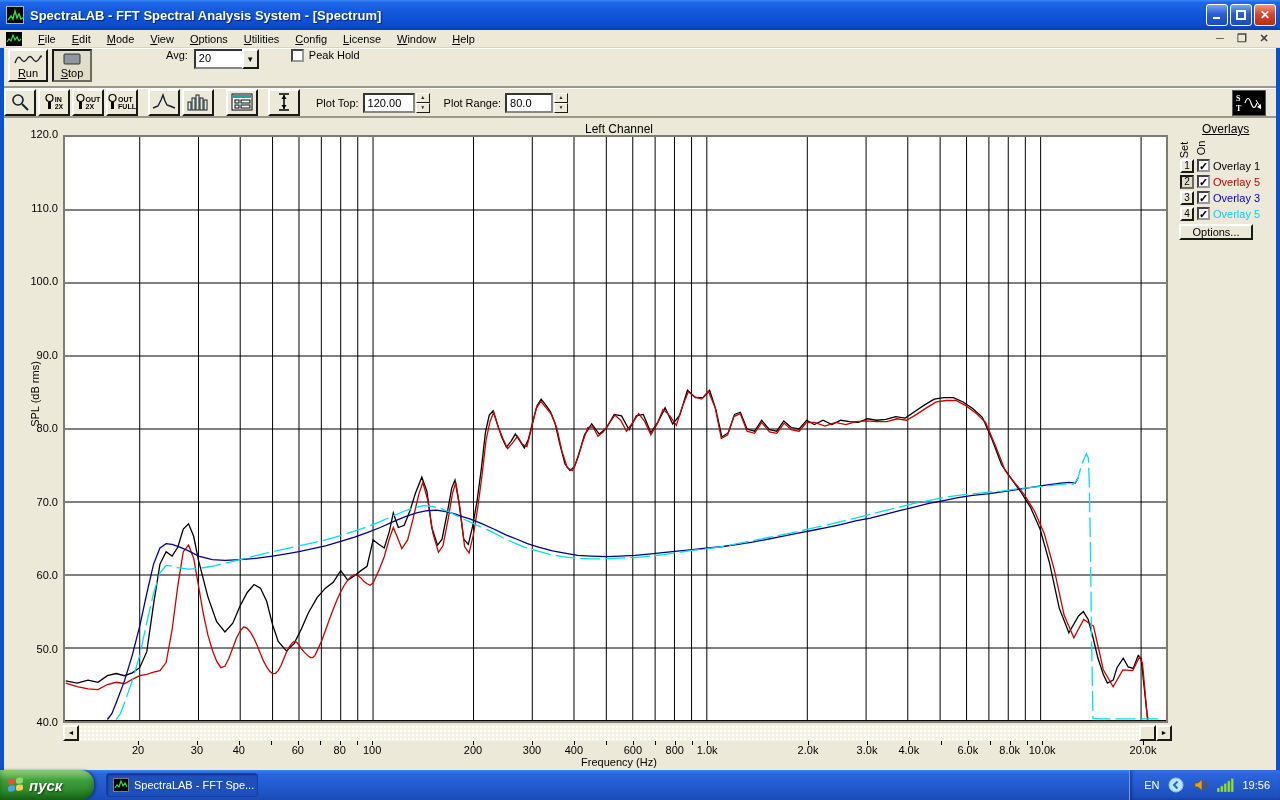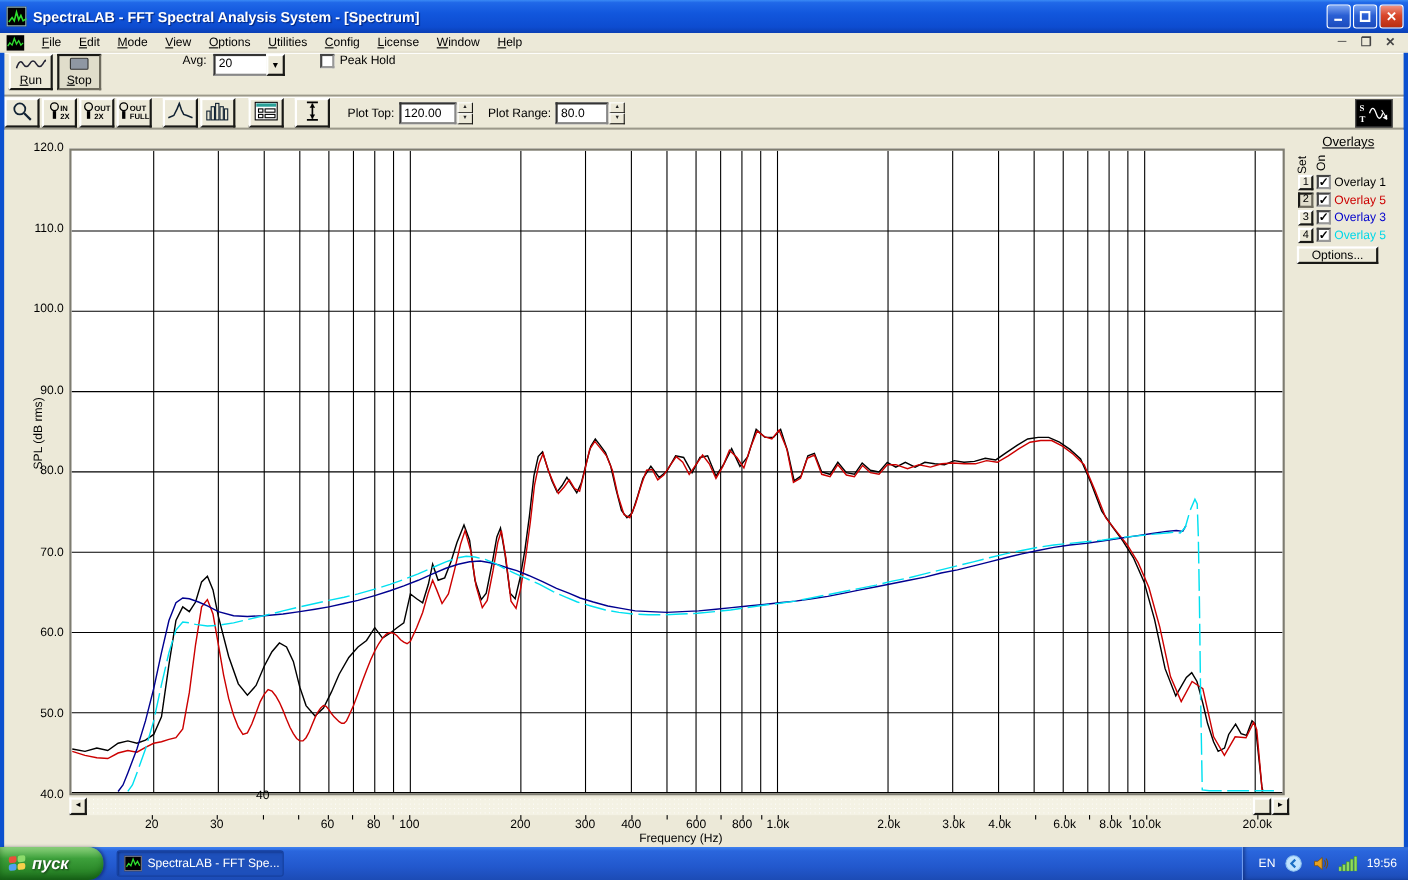--- a/index.html
+++ b/index.html
@@ -265,20 +265,21 @@
         <line x1="22" y1="8" x2="27" y2="16" stroke="#fff"></line>
         <polygon points="27,17 23,15 27,12" fill="#fff"></polygon>
       </svg>
   </div>
 </div>
 
 <div class="abs side-border" style="left:0"></div>
 <div class="abs side-border" style="left:1276px"></div>
 
 <div id="chart-panel" class="abs">
+  <div id="chart-title" class="abs">Left Channel</div>
   <div id="ylabel" class="abs">SPL (dB rms)</div>
   <div id="plot" class="abs">
       <svg viewBox="0 0 1105 588" preserveAspectRatio="none">
         <line x1="75" y1="0" x2="75" y2="588" stroke="#000" stroke-width="1"></line>
         <line x1="133.99057178365322" y1="0" x2="133.99057178365322" y2="588" stroke="#000" stroke-width="1"></line>
         <line x1="175.8450485474337" y1="0" x2="175.8450485474337" y2="588" stroke="#000" stroke-width="1"></line>
         <line x1="208.3099029051326" y1="0" x2="208.3099029051326" y2="588" stroke="#000" stroke-width="1"></line>
         <line x1="234.83562033108691" y1="0" x2="234.83562033108691" y2="588" stroke="#000" stroke-width="1"></line>
         <line x1="257.2627948573423" y1="0" x2="257.2627948573423" y2="588" stroke="#000" stroke-width="1"></line>
         <line x1="276.6900970948674" y1="0" x2="276.6900970948674" y2="588" stroke="#000" stroke-width="1"></line>
@@ -357,21 +358,21 @@
       <span class="xmark" style="left: 904.845px; top: 623px;"></span>
       <span class="xmark" style="left: 937.31px; top: 623px;"></span>
       <span class="xmark" style="left: 963.836px; top: 623px;"></span>
       <span class="xmark" style="left: 986.263px; top: 623px;"></span>
       <span class="xmark" style="left: 1005.69px; top: 623px;"></span>
       <span class="xmark" style="left: 1022.83px; top: 623px;"></span>
       <span class="xmark" style="left: 1038.15px; top: 623px;"></span>
       <span class="xmark" style="left: 1139px; top: 623px;"></span>
       <span class="xtick" style="left: 134px; top: 626px;">20</span>
       <span class="xtick" style="left: 192.991px; top: 626px;">30</span>
-      <span class="xtick" style="left: 234.845px; top: 599px;">40</span>
+      <span class="xtick" style="left: 234.845px; top: 626px;">40</span>
       <span class="xtick" style="left: 293.836px; top: 626px;">60</span>
       <span class="xtick" style="left: 335.69px; top: 626px;">80</span>
       <span class="xtick" style="left: 368.155px; top: 626px;">100</span>
       <span class="xtick" style="left: 469px; top: 626px;">200</span>
       <span class="xtick" style="left: 527.991px; top: 626px;">300</span>
       <span class="xtick" style="left: 569.845px; top: 626px;">400</span>
       <span class="xtick" style="left: 628.836px; top: 626px;">600</span>
       <span class="xtick" style="left: 670.69px; top: 626px;">800</span>
       <span class="xtick" style="left: 703.155px; top: 626px;">1.0k</span>
       <span class="xtick" style="left: 804px; top: 626px;">2.0k</span>

